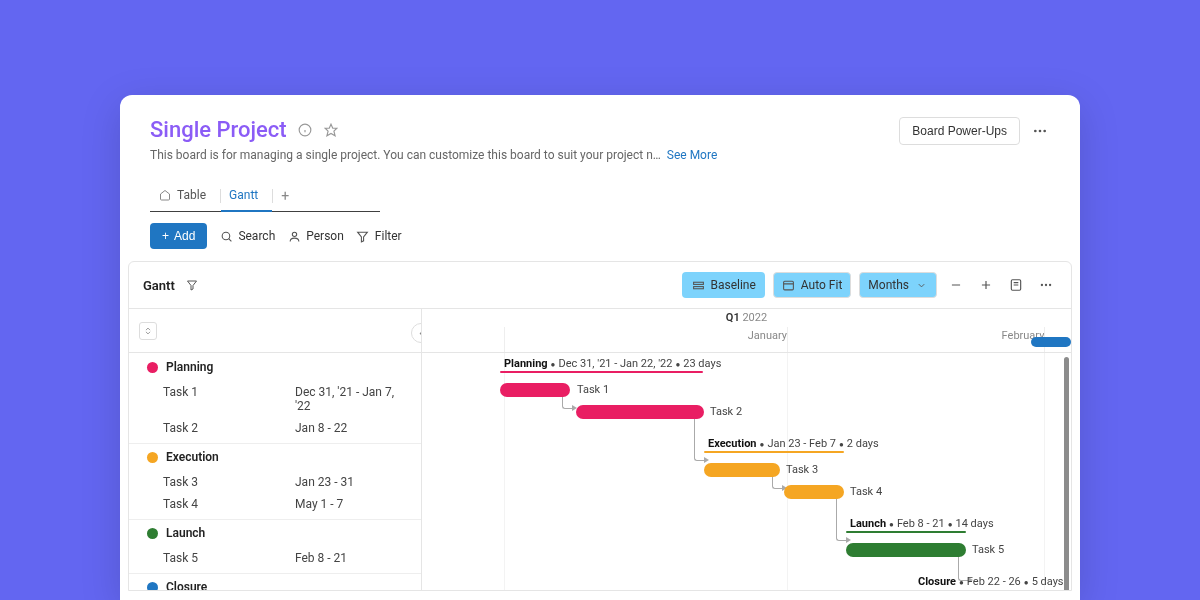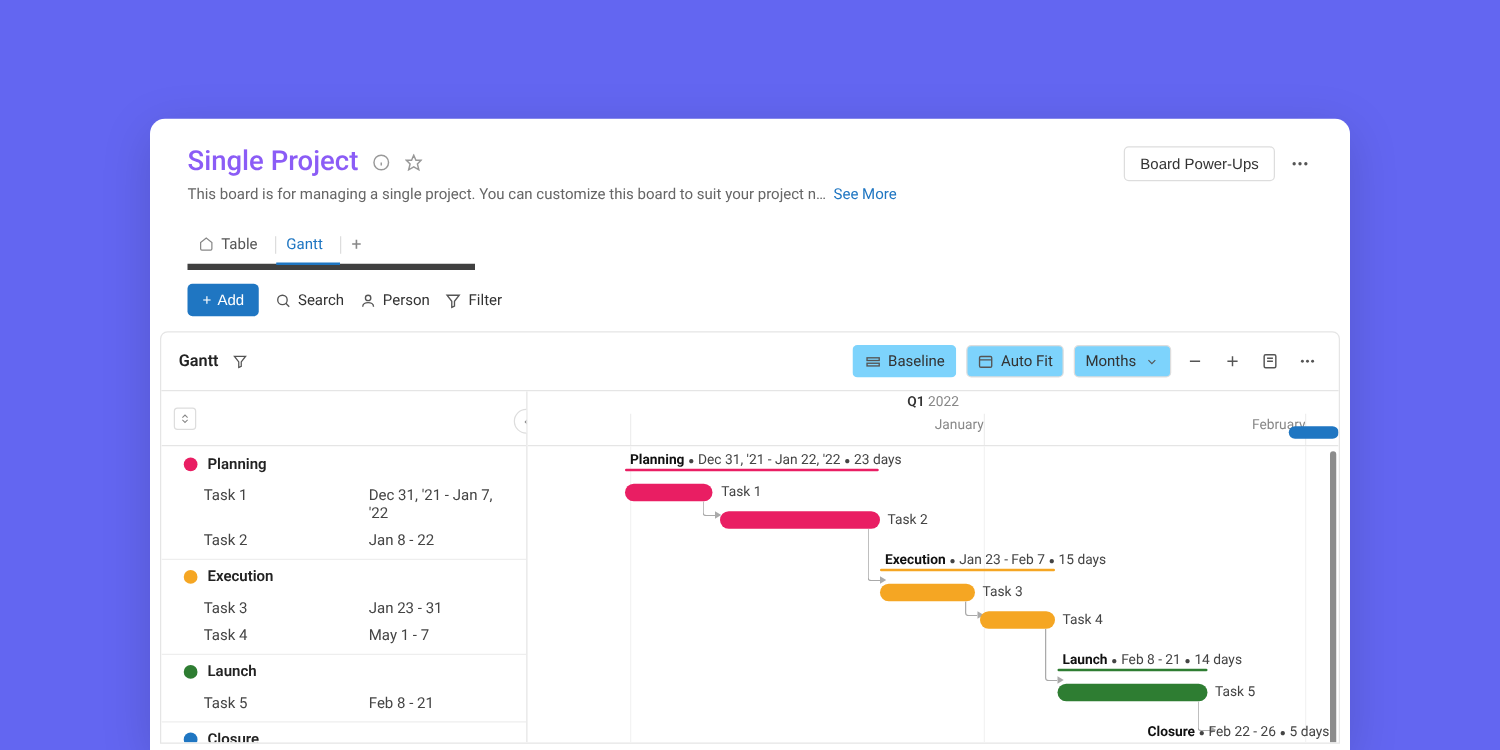--- a/index.html
+++ b/index.html
@@ -81,21 +81,21 @@
       display: flex;
       align-items: center;
       gap: 0;
       padding: 0 30px;
       border-bottom: 1px solid transparent;
       margin-top: 8px;
     }
     .tabs-inner {
       display: flex;
       align-items: center;
-      border-bottom: 5px solid #404040;
+      border-bottom: 1px solid #404040;
       width: 230px;
     }
     .tab {
       padding: 8px 14px 8px 8px;
       font-size: 12px;
       color: #555;
       display: flex;
       align-items: center;
       gap: 5px;
       cursor: pointer;
@@ -612,21 +612,21 @@
 
             <div class="phase-label" style="left:82px; top:4px;"><b>Planning</b><span class="bullet">●</span><span>Dec 31, '21 - Jan 22, '22</span><span class="bullet">●</span><span>23 days</span></div>
             <div class="phase-line" style="left:78px; width:203px; top:18px; background:#e91e63"></div>
             <div class="bar" style="left:78px; width:70px; top:30px; background:#e91e63"></div>
             <div class="bar-label" style="left:155px; top:30px;">Task 1</div>
             <div class="connector" style="left:140px; top:44px; height:12px;"></div>
             <div class="bar" style="left:154px; width:128px; top:52px; background:#e91e63"></div>
             <div class="bar-label" style="left:288px; top:52px;">Task 2</div>
             <div class="connector" style="left:272px; top:66px; height:42px;"></div>
 
-            <div class="phase-label" style="left:286px; top:84px;"><b>Execution</b><span class="bullet">●</span><span>Jan 23 - Feb 7</span><span class="bullet">●</span><span>15 days</span></div>
+            <div class="phase-label" style="left:286px; top:84px;"><b>Execution</b><span class="bullet">●</span><span>Jan 23 - Feb 7</span><span class="bullet">●</span><span>2 days</span></div>
             <div class="phase-line" style="left:282px; width:140px; top:98px; background:#f5a623"></div>
             <div class="bar" style="left:282px; width:76px; top:110px; background:#f5a623"></div>
             <div class="bar-label" style="left:364px; top:110px;">Task 3</div>
             <div class="connector" style="left:350px; top:124px; height:12px;"></div>
             <div class="bar" style="left:362px; width:60px; top:132px; background:#f5a623"></div>
             <div class="bar-label" style="left:428px; top:132px;">Task 4</div>
             <div class="connector" style="left:414px; top:146px; height:42px;"></div>
 
             <div class="phase-label" style="left:428px; top:164px;"><b>Launch</b><span class="bullet">●</span><span>Feb 8 - 21</span><span class="bullet">●</span><span>14 days</span></div>
             <div class="phase-line" style="left:424px; width:120px; top:178px; background:#2e7d32"></div>

